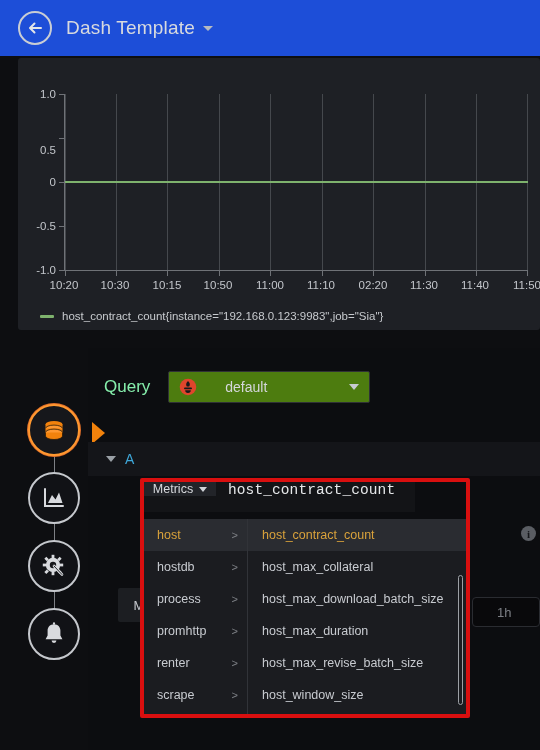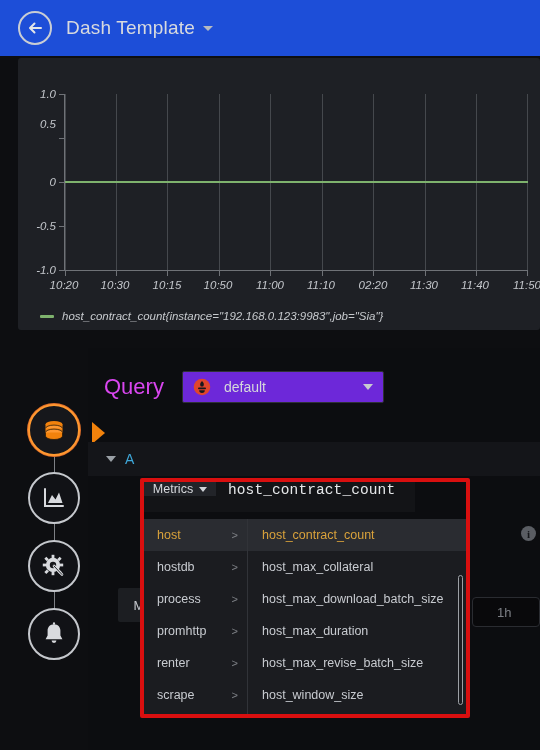--- a/index.html
+++ b/index.html
@@ -30,21 +30,21 @@
     width: 0; height: 0;
     border-left: 5px solid transparent; border-right: 5px solid transparent;
     border-top: 5px solid #b6bac0; cursor: pointer;
   }
 
   
   .graph-panel {
     position: absolute; left: 18px; top: 58px; width: 522px; height: 272px;
     background: #1e2025; border-radius: 3px;
   }
-  .graph-inner { position: absolute; inset: 0; font-style: italic; }
+  .graph-inner { position: absolute; inset: 0; }
   .y-label {
     position: absolute; color: #c3c6cb; font-size: 11.5px;
     text-align: right; width: 34px;
   }
   .x-label {
     position: absolute; color: #c3c6cb; font-size: 11.5px;
     text-align: center; width: 46px;
   }
   .plot {
     position: absolute; left: 46px; top: 36px; width: 464px; height: 177px;
@@ -94,25 +94,25 @@
     width: 0; height: 0;
     border-top: 11px solid transparent; border-bottom: 11px solid transparent;
     border-left: 13px solid #f2820c;
   }
 
   
   .query-row {
     position: absolute; left: 104px; top: 371px;
     display: flex; align-items: center; gap: 18px;
   }
-  .query-label { color: #d946ef; font-size: 22px; }
+  .query-label { color: #86efac; font-size: 17px; }
   .ds-picker {
-    width: 202px; height: 32px; background: #6d28d9;
+    width: 202px; height: 32px; background: #4d7c0f;
     border: 1px solid #2f3136; border-radius: 2px;
-    display: flex; align-items: center; padding: 0 10px; gap: 13px; cursor: pointer;
+    display: flex; align-items: center; padding: 0 10px; gap: 28px; cursor: pointer;
   }
   .prom-icon { width: 18px; height: 18px; flex: 0 0 auto; }
   .ds-name { color: #d5d7db; font-size: 14px; flex: 1 1 auto; }
   .ds-caret {
     width: 0; height: 0;
     border-left: 5px solid transparent; border-right: 5px solid transparent;
     border-top: 6px solid #c8cbd0;
   }
 
   
@@ -217,21 +217,21 @@
     <div class="title-wrap">
       <span class="dash-title">Dash Template</span>
       <span class="caret-down"></span>
     </div>
   </div>
 
   <div class="graph-panel">
     <div class="graph-inner">
 
       <div class="y-label" style="left:4px; top:30px;">1.0</div>
-      <div class="y-label" style="left:4px; top:60px;">0.5</div>
+      <div class="y-label" style="left:4px; top:86px;">0.5</div>
       <div class="y-label" style="left:4px; top:118px;">0</div>
       <div class="y-label" style="left:4px; top:162px;">-0.5</div>
       <div class="y-label" style="left:4px; top:206px;">-1.0</div>
 
       <div class="plot">
         <div class="tickmark-y" style="top:0px;"></div>
         <div class="tickmark-y" style="top:44px;"></div>
         <div class="tickmark-y" style="top:88px;"></div>
         <div class="tickmark-y" style="top:132px;"></div>
         <div class="tickmark-y" style="top:176px;"></div>

